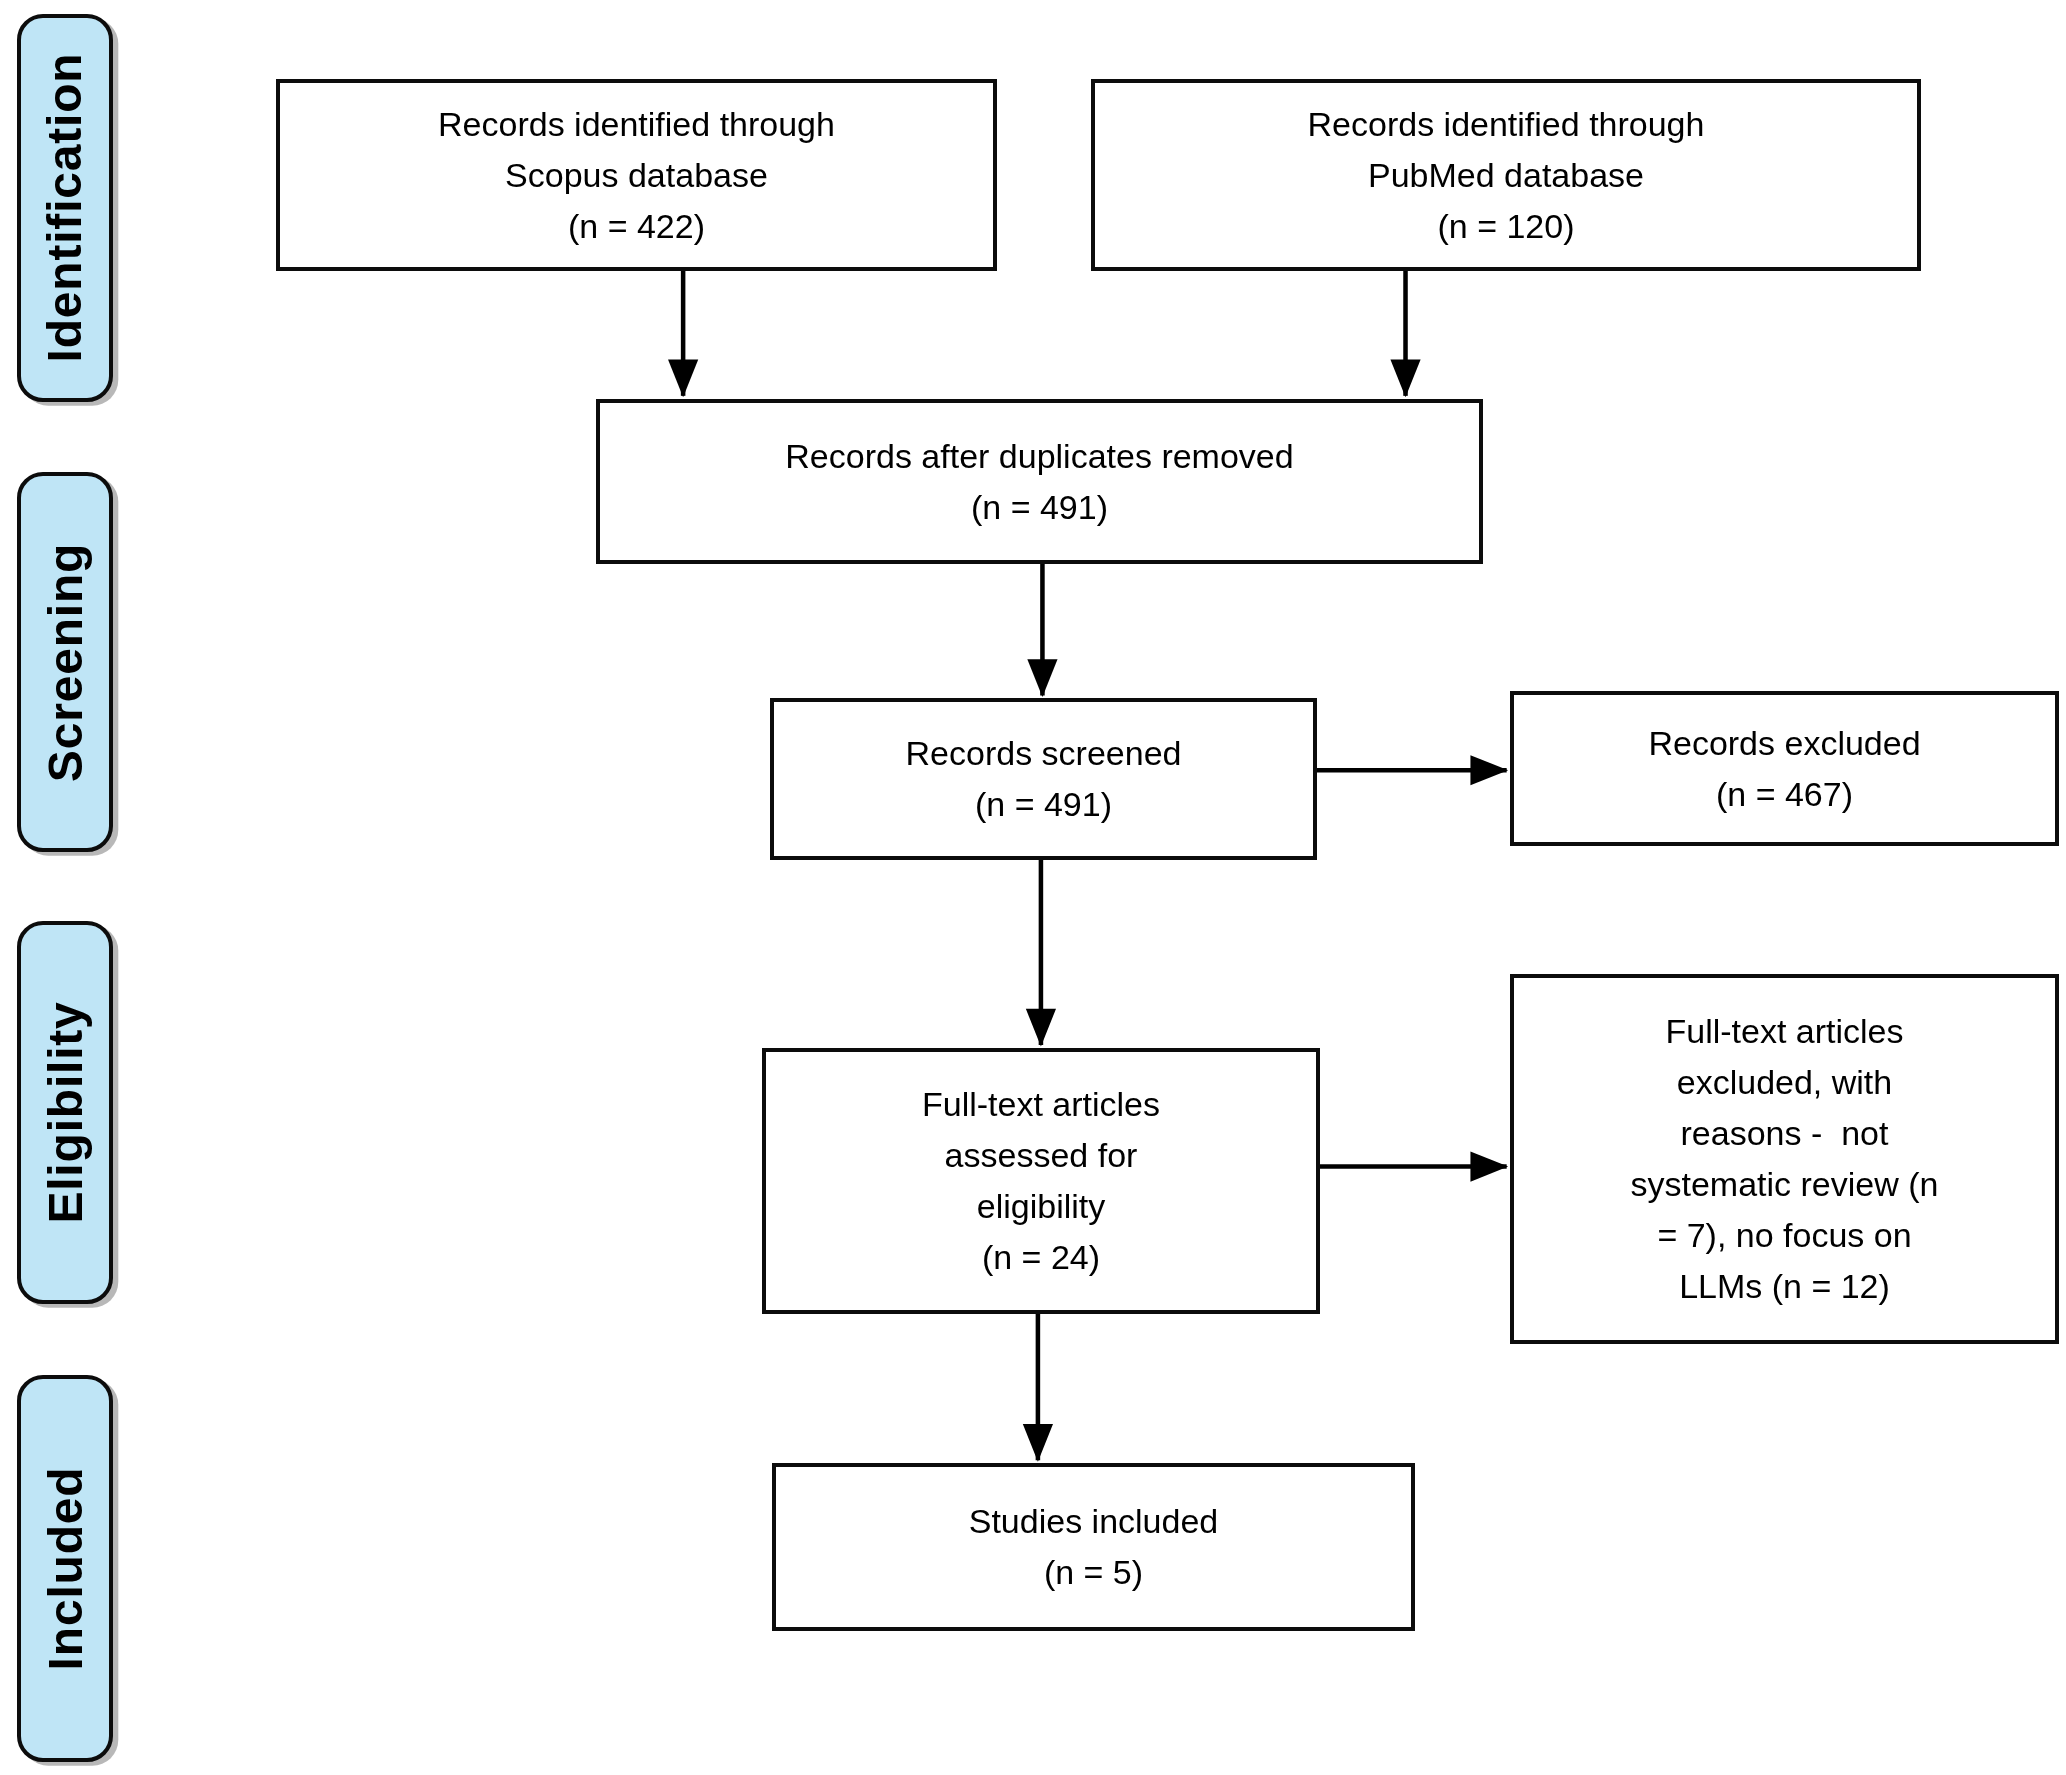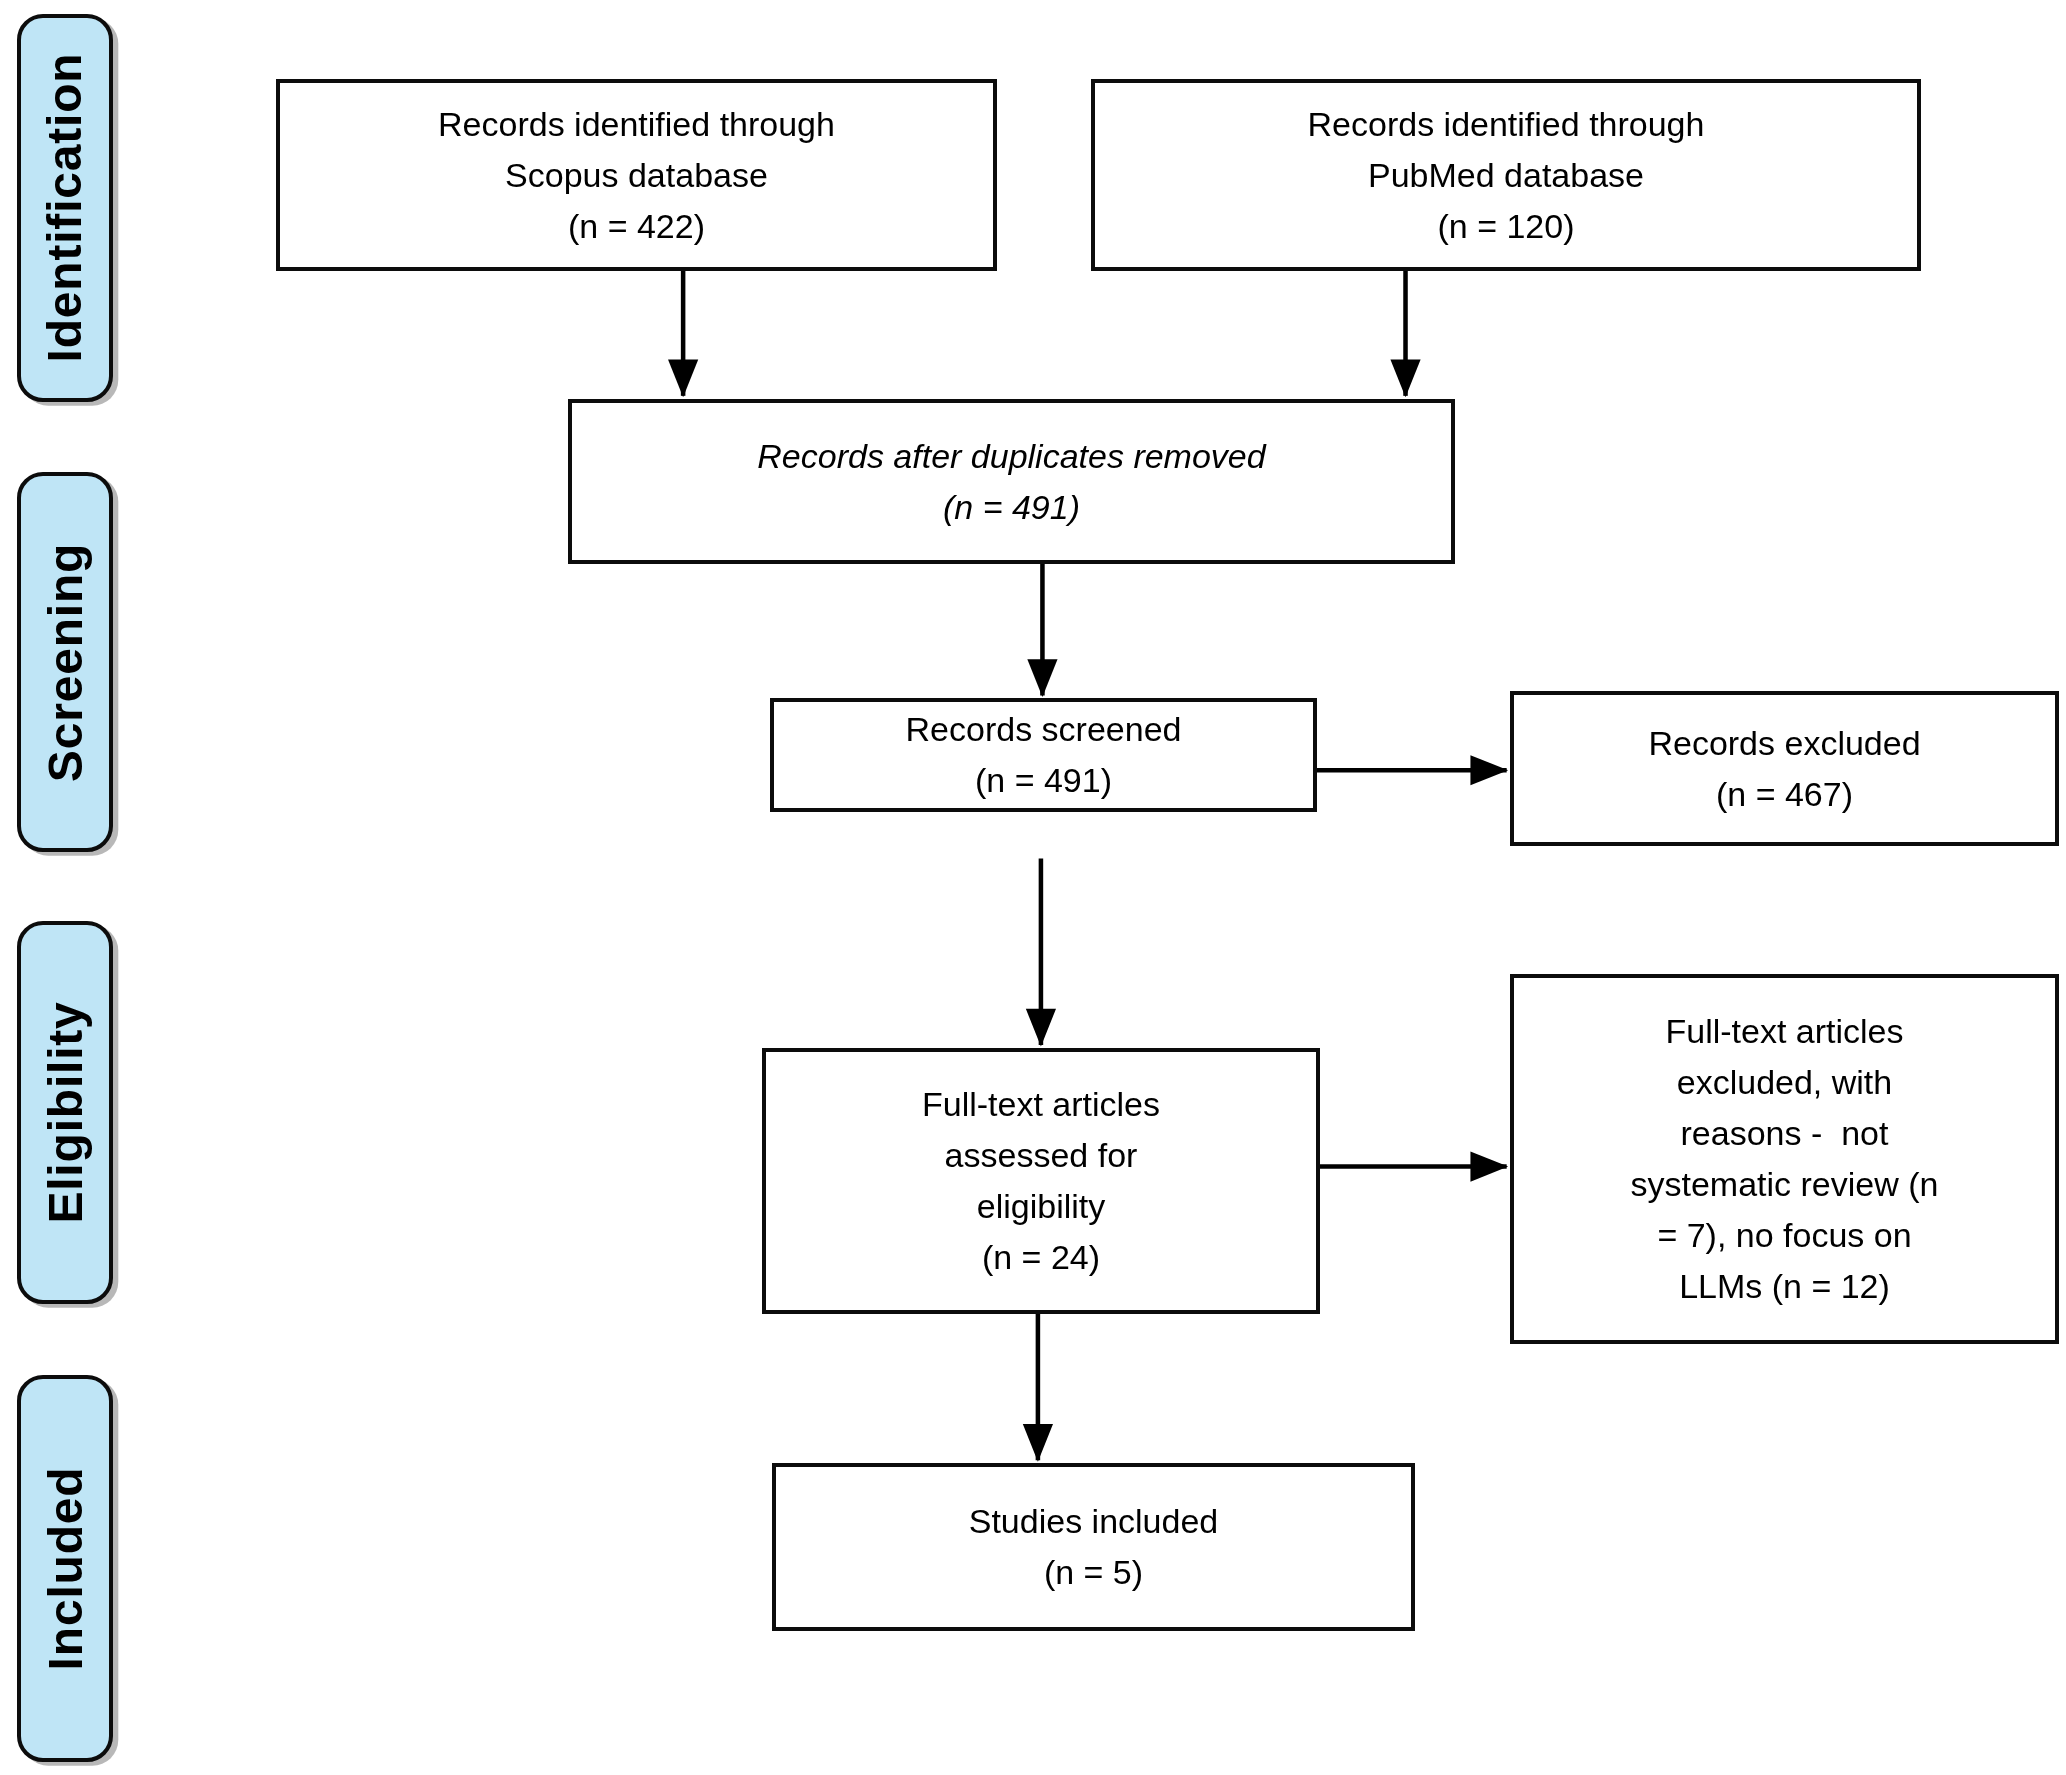--- a/index.html
+++ b/index.html
@@ -51,22 +51,22 @@
     text-align: center;
   }
   .flowbox .box-text {
     white-space: pre-wrap;
     font-size: 34px;
     line-height: 1.5;
     padding: 0 15px;
   }
   .box-scopus            { left: 276px;  top: 79px;  width: 721px;  height: 192px; }
   .box-pubmed            { left: 1091px; top: 79px;  width: 830px; height: 192px; }
-  .box-duplicates        { left: 568px;  top: 399px;  width: 887px; height: 165px; font-style: italic; }
-  .box-screened          { left: 770px; top: 698px;  width: 547px;  height: 114px; }
+  .box-duplicates        { left: 596px;  top: 399px;  width: 887px; height: 165px; }
+  .box-screened          { left: 770px; top: 698px;  width: 547px;  height: 162px; }
   .box-records-excluded  { left: 1510px; top: 691px;  width: 549px;  height: 155px; }
   .box-fulltext          { left: 762px; top: 1048px; width: 558px;  height: 266px; }
   .box-fulltext-excluded { left: 1510px; top: 974px; width: 549px;  height: 370px; }
   .box-studies-included  { left: 772px; top: 1463px; width: 643px;  height: 168px; align-items: center; }
 
   .arrow-layer {
     position: absolute;
     left: 0; top: 0;
     width: 2066px;
     height: 1776px;

